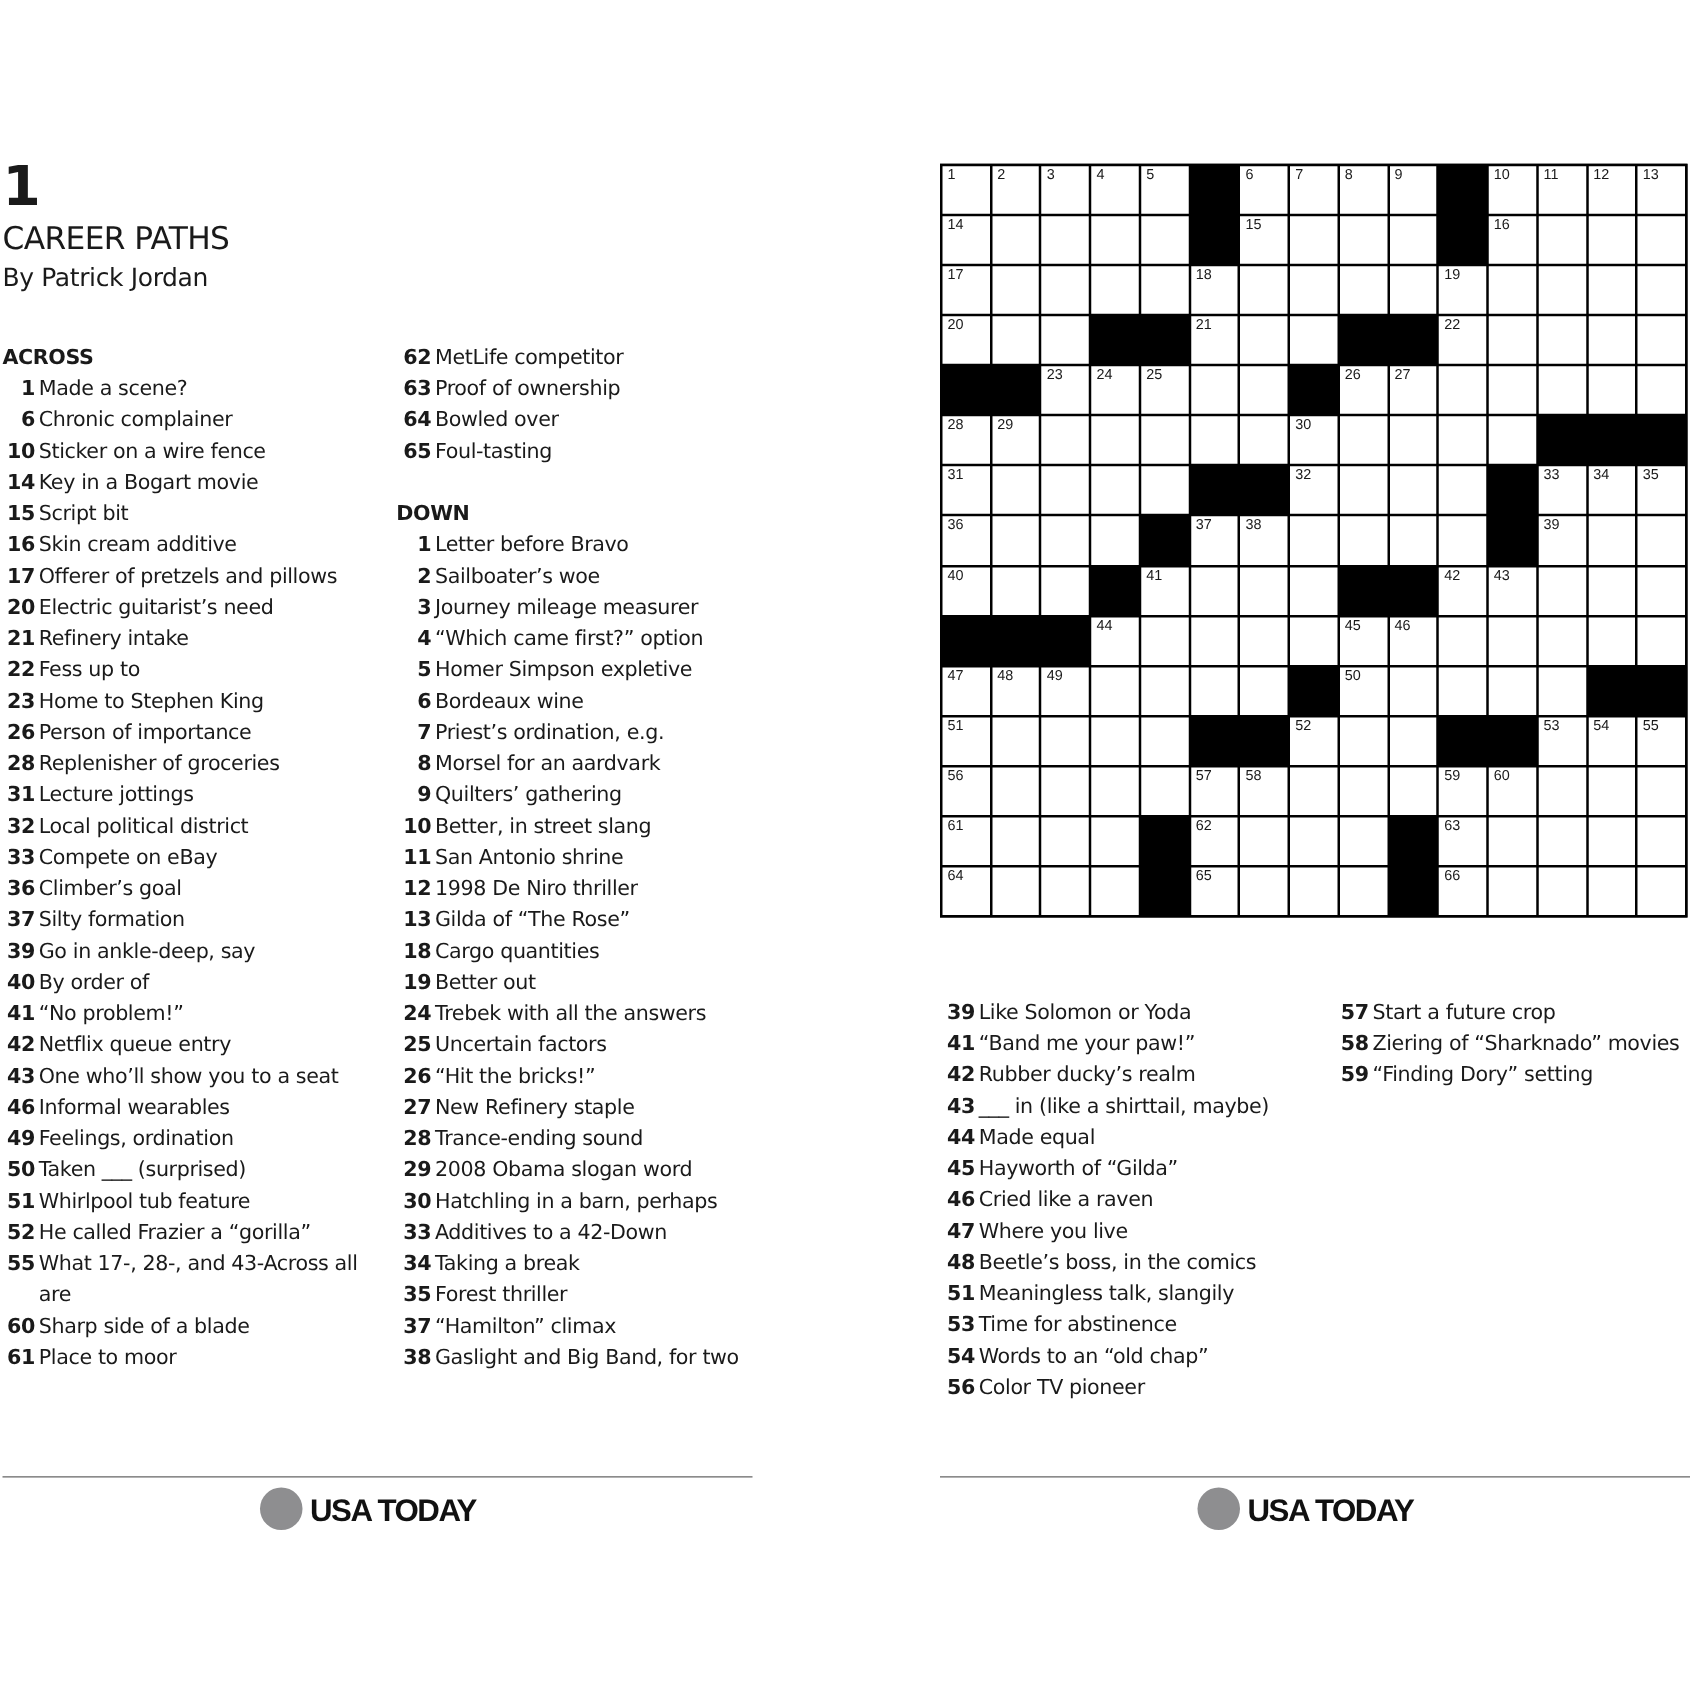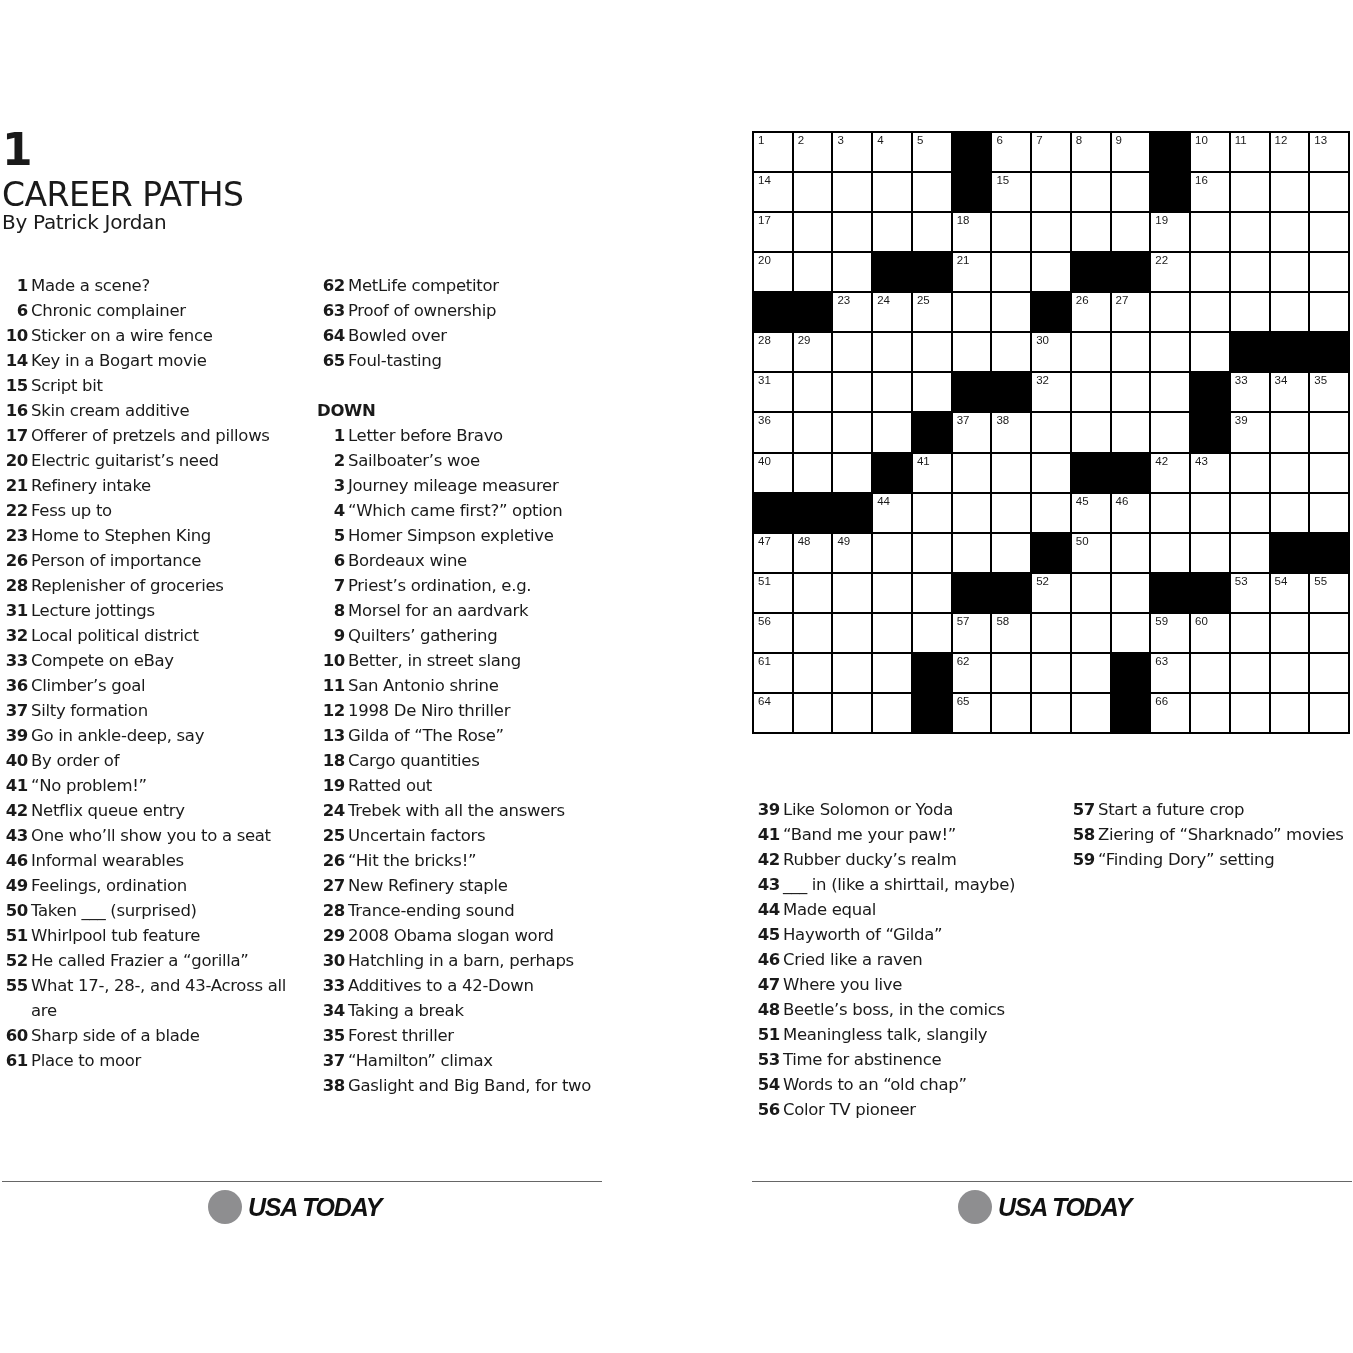--- a/index.html
+++ b/index.html
@@ -1,51 +1,52 @@
 <!DOCTYPE html>
 <html><head>
 <meta charset="utf-8">
 <style>
   html, body { margin: 0; padding: 0; background: #ffffff; }
   body { width: 1353px; height: 1353px; position: relative; overflow: hidden;
          font-family: "DejaVu Sans", sans-serif; color: #1a1a1a; }
   .puzzle-num { position: absolute; left: 2px; top: 128px; font-size: 44px; font-weight: bold; line-height: 1; letter-spacing: -2px; }
-  .puzzle-title { position: absolute; left: 2px; top: 178px; font-size: 33px; line-height: 1; letter-spacing: -0.5px; }
+  .puzzle-title { position: absolute; left: 2px; top: 178px; font-size: 25px; line-height: 1; letter-spacing: -0.5px; }
   .byline { position: absolute; left: 2px; top: 212px; font-size: 20px; line-height: 1; letter-spacing: -0.3px; }
   .clue-col { position: absolute; font-size: 16.5px; letter-spacing: -0.3px; }
   .clue-col .hdr { font-weight: bold; height: 25px; line-height: 25px; }
   .clue-col .gap { height: 25px; }
   .clue { display: flex; line-height: 25px; }
   .clue .n { width: 28px; flex: none; text-align: right; font-weight: bold; padding-right: 3px; }
   .clue .t { flex: 1; white-space: normal; }
   #col1 { left: 2px; top: 273px; width: 300px; }
   #col2 { left: 317px; top: 273px; width: 290px; }
   #col3 { left: 752px; top: 797px; width: 300px; }
   #col4 { left: 1067px; top: 797px; width: 280px; }
   #col1 .clue .n, #col2 .clue .n, #col3 .clue .n, #col4 .clue .n { margin-left: -0px; }
   #col1 .clue .n { width: 26px; }
   .grid { position: absolute; left: 752px; top: 131px; width: 598px; height: 603px;
           display: grid; grid-template-columns: repeat(15, 1fr); grid-template-rows: repeat(15, 1fr);
           border: 2px solid #000; box-sizing: border-box; background: #000; gap: 2px; }
   .cell { background: #fff; position: relative; }
   .cell.block { background: #000; }
   .cell .cn { position: absolute; left: 4px; top: 2px; font-size: 11.5px; font-family: "Liberation Sans", sans-serif; line-height: 1; }
   .rule { position: absolute; height: 1px; background: #666; }
-  .logo { position: absolute; display: flex; align-items: center; font-style: italic; }
+  .logo { position: absolute; display: flex; align-items: flex-end; }
   .logo .dot { width: 34px; height: 34px; border-radius: 50%; background: #8e8e90; margin-right: 6px; }
   .logo .word { font-family: "Liberation Sans", sans-serif; font-weight: bold; font-size: 25px; letter-spacing: -1.2px; color: #111; }
 </style>
 </head>
 <body>
 
 <div class="puzzle-num">1</div>
 <div class="puzzle-title">CAREER PATHS</div>
 <div class="byline">By Patrick Jordan</div>
 
 <div id="col1" class="clue-col">
+    <div class="hdr">ACROSS</div>
     <div class="clue">
       <span class="n">1</span>
       <span class="t">Made a scene?</span>
     </div>
     <div class="clue">
       <span class="n">6</span>
       <span class="t">Chronic complainer</span>
     </div>
     <div class="clue">
       <span class="n">10</span>
@@ -234,21 +235,21 @@
     <div class="clue">
       <span class="n">13</span>
       <span class="t">Gilda of “The Rose”</span>
     </div>
     <div class="clue">
       <span class="n">18</span>
       <span class="t">Cargo quantities</span>
     </div>
     <div class="clue">
       <span class="n">19</span>
-      <span class="t">Ratted out</span>
+      <span class="t">Better out</span>
     </div>
     <div class="clue">
       <span class="n">24</span>
       <span class="t">Trebek with all the answers</span>
     </div>
     <div class="clue">
       <span class="n">25</span>
       <span class="t">Uncertain factors</span>
     </div>
     <div class="clue">

